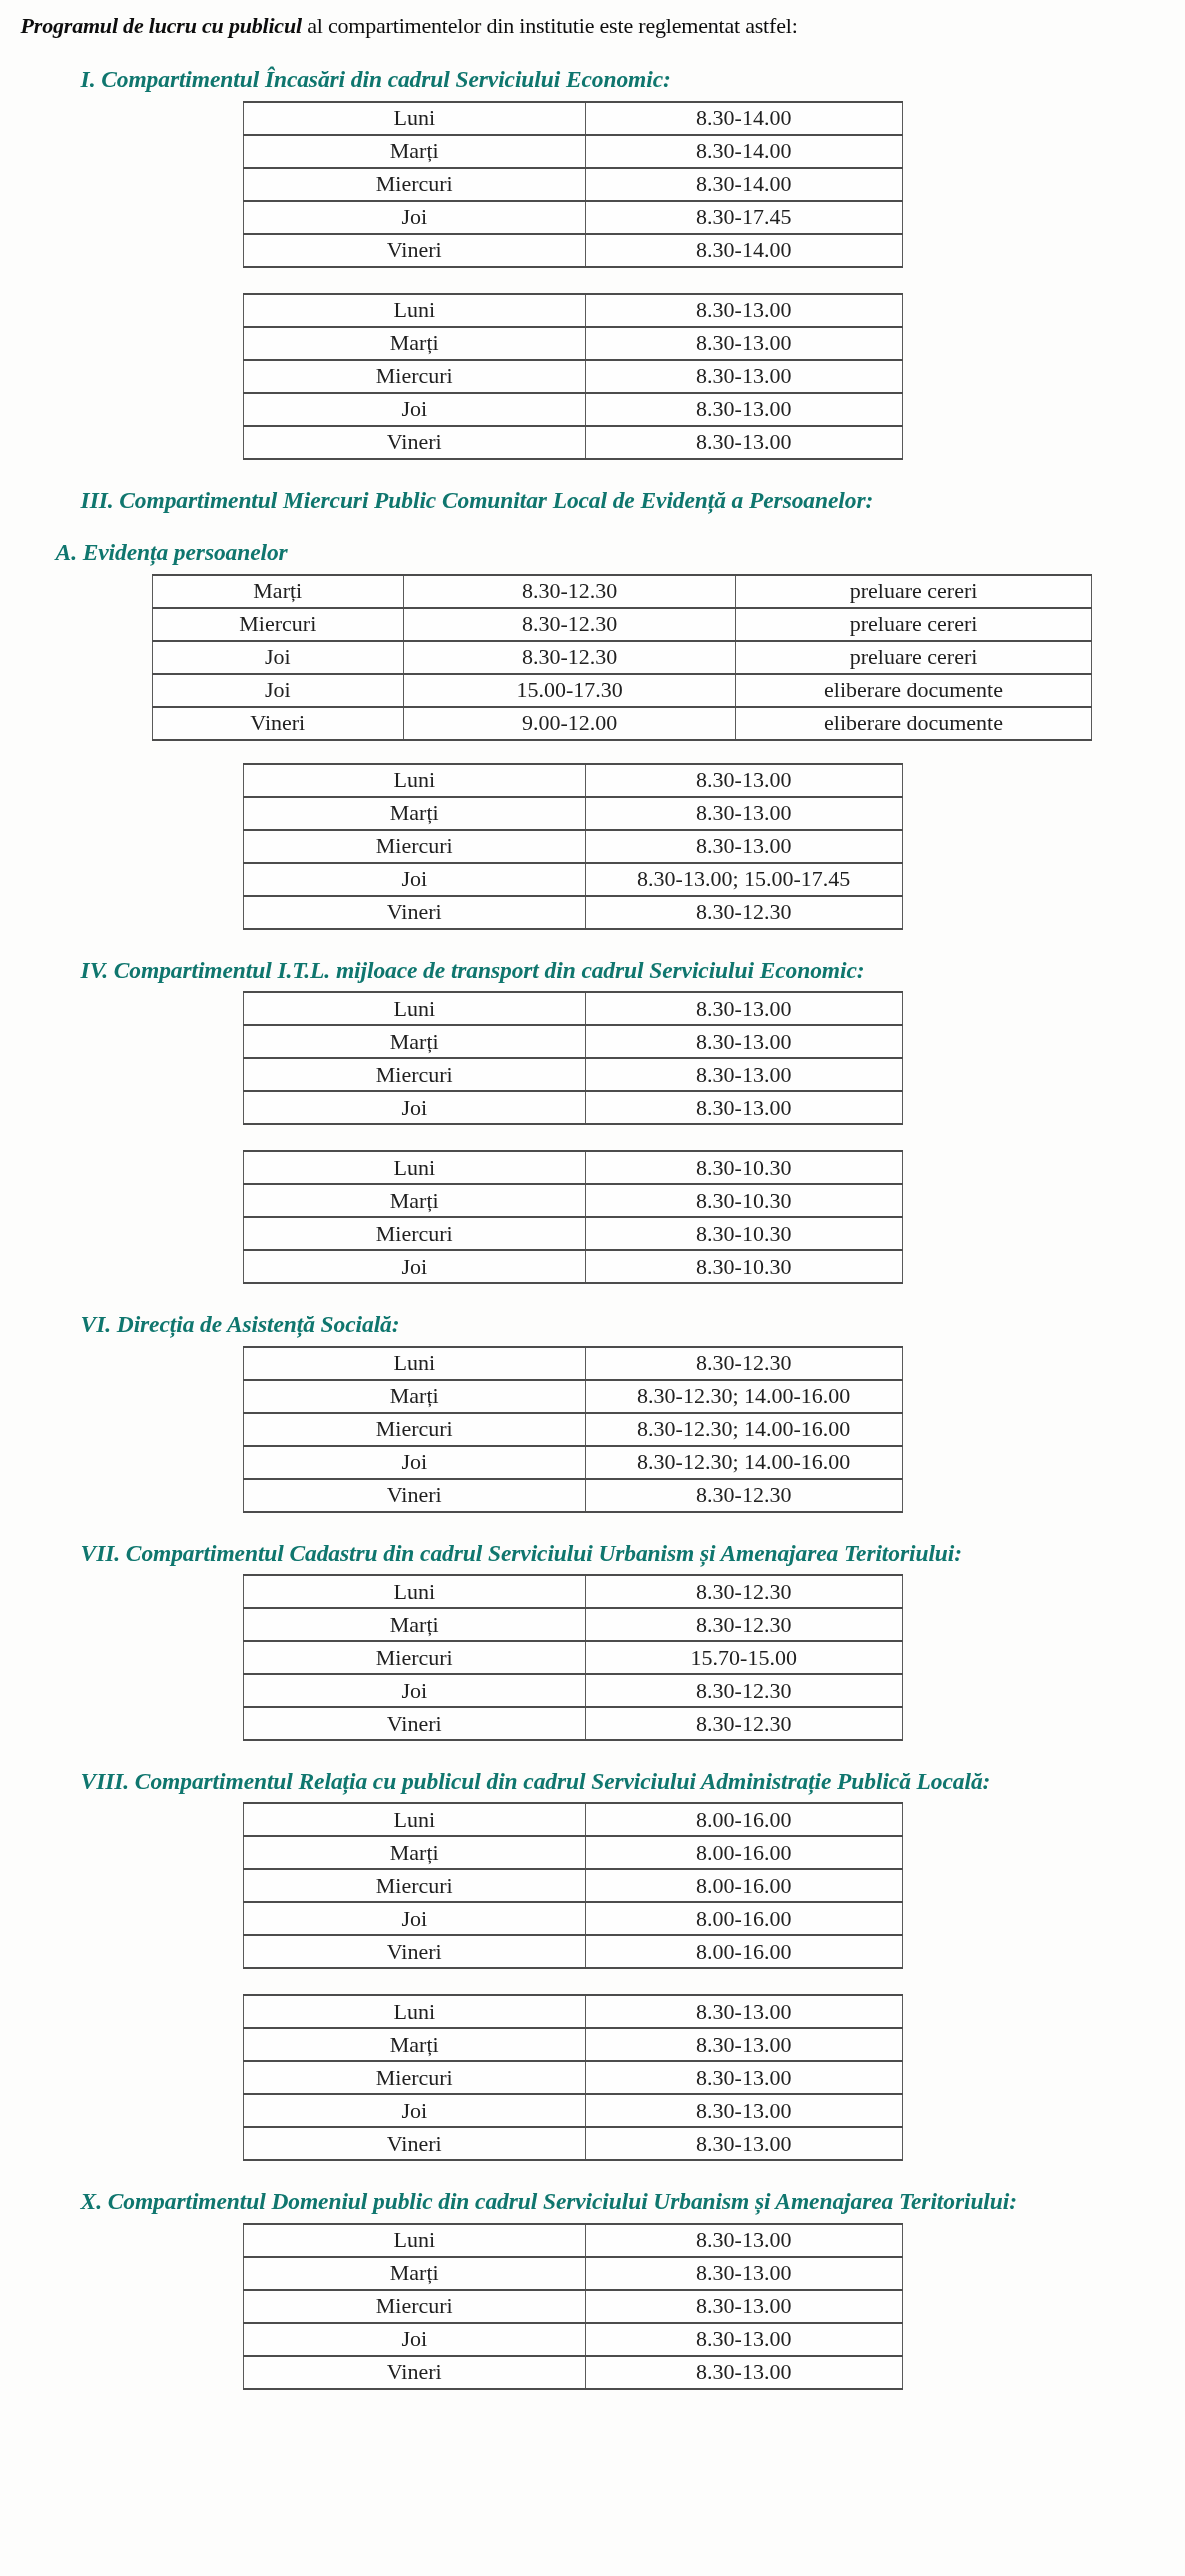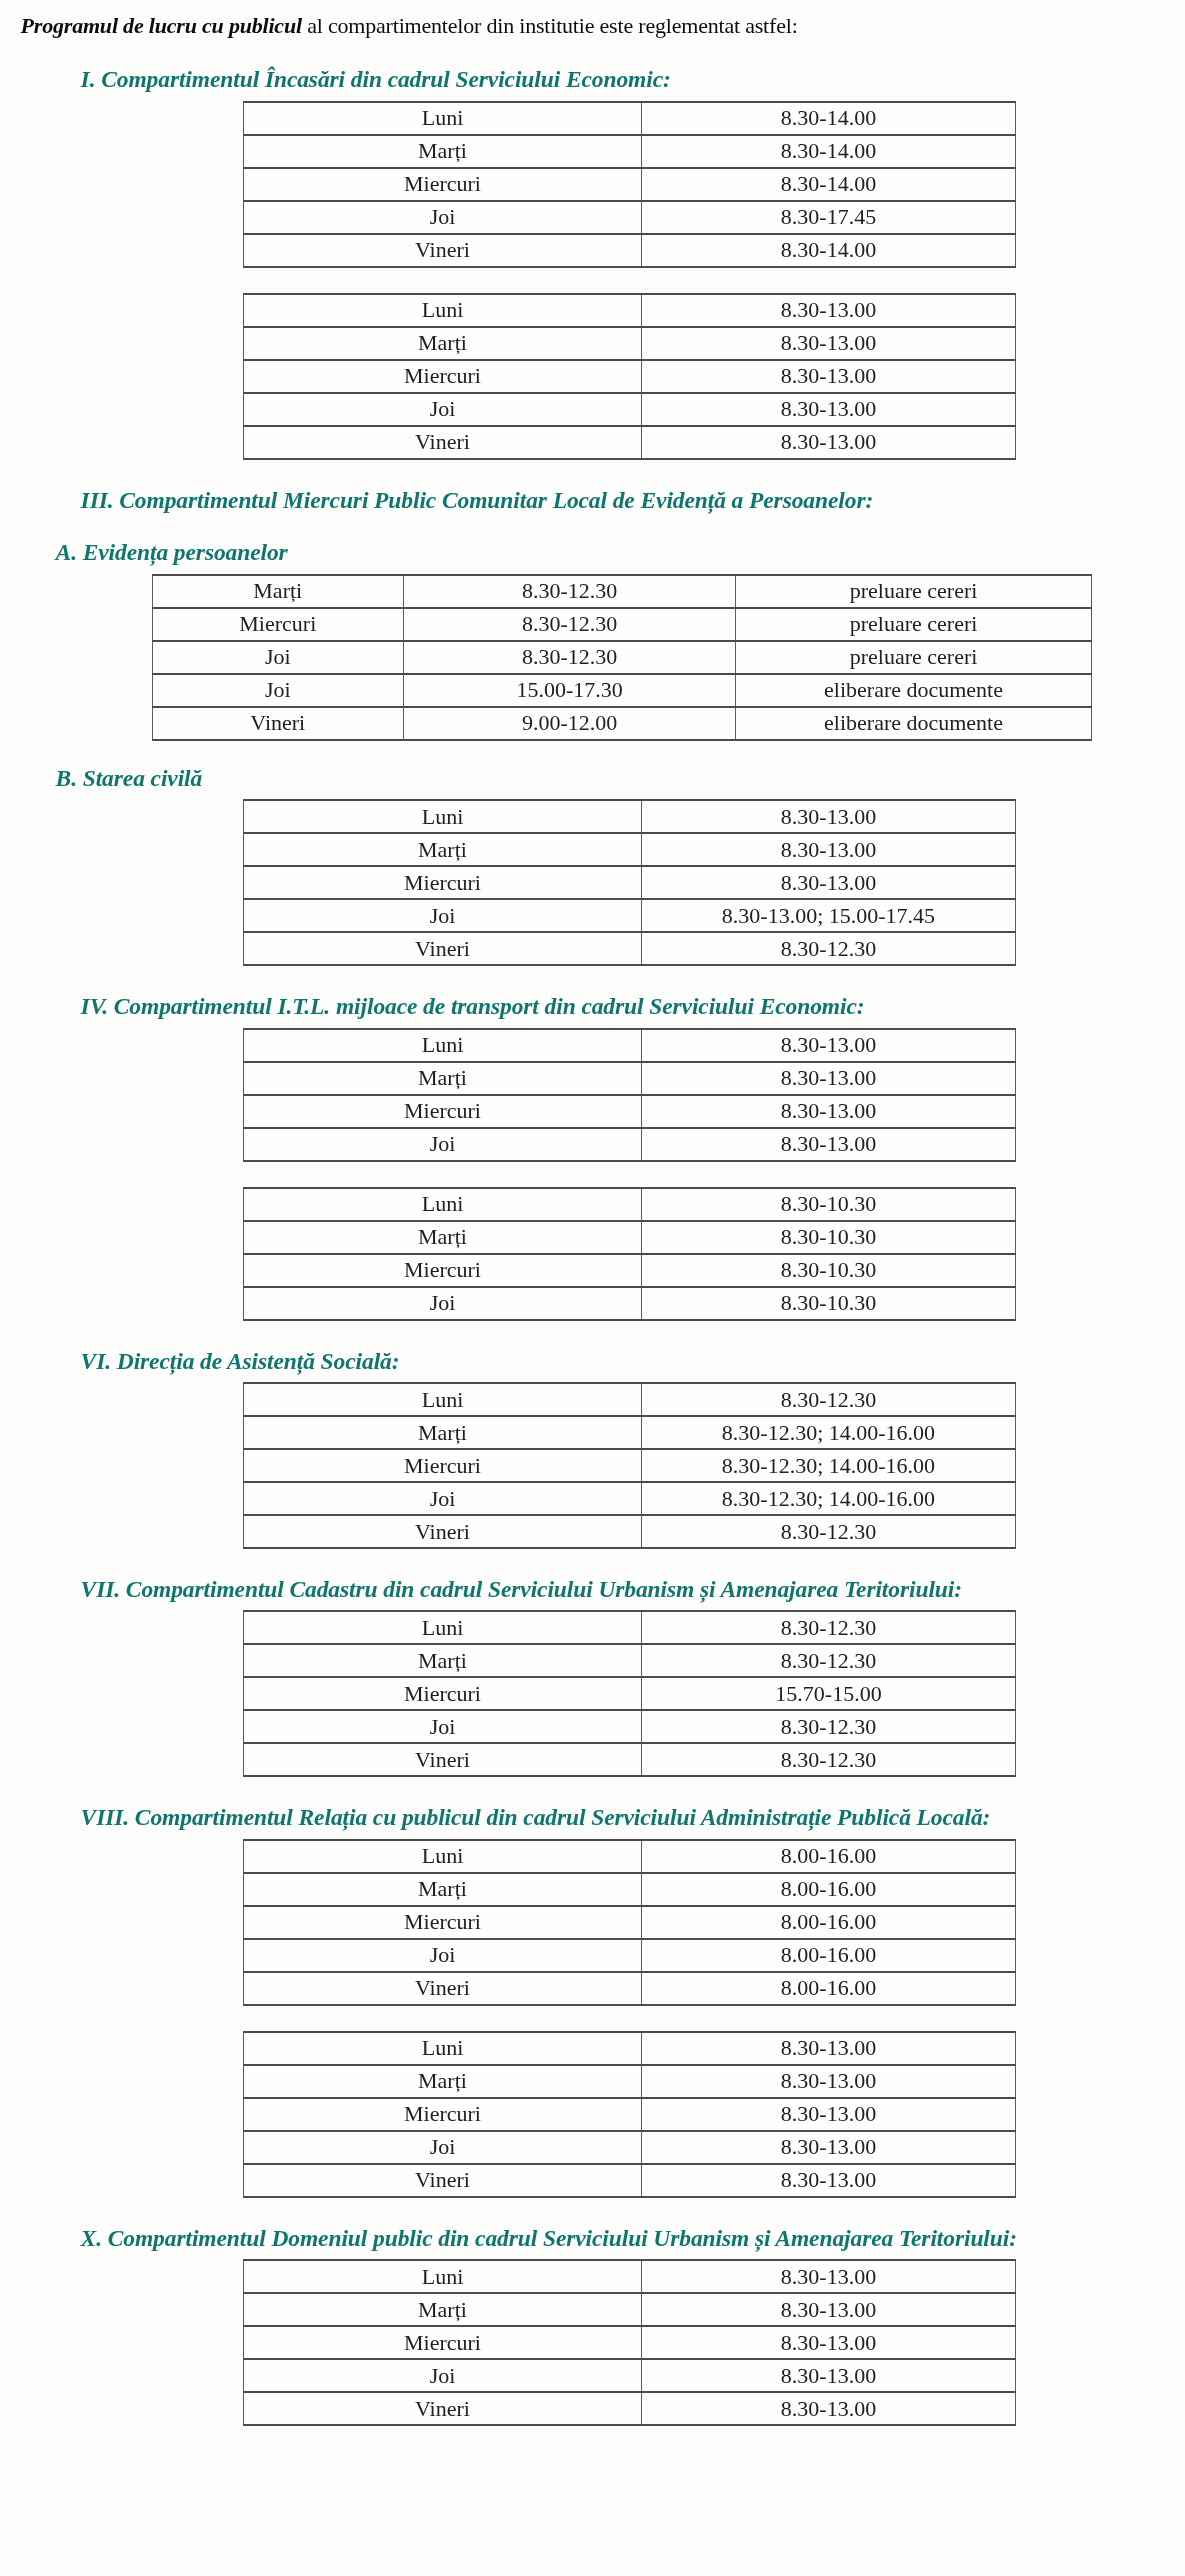--- a/index.html
+++ b/index.html
@@ -38,21 +38,21 @@
     font-size: 23.5px;
     line-height: 1.3;
     color: #0f766e;
     letter-spacing: -0.1px;
   }
   .section.sub .heading { margin-left: 35px; }
   table.schedule {
     border-collapse: collapse;
     table-layout: fixed;
     margin: 5.9px 0 0 222px;
-    width: 773px;
+    width: 660px;
     background: #fefefe;
     border: 1.5px solid #3f3f3f;
   }
   table.schedule.wide {
     margin-left: 131px;
     width: 940px;
   }
   table.schedule td {
     height: 31px;
     text-align: center;
@@ -161,21 +161,20 @@
             </tr>
             <tr>
               <td>Vineri</td>
               <td>9.00-12.00</td>
               <td>eliberare documente</td>
             </tr>
           </tbody>
         </table>
       </section>
       <section class="section sub">
-        <div class="heading">B. Starea civilă</div>
         <table class="schedule">
           <tbody>
             <tr>
               <td>Luni</td>
               <td>8.30-13.00</td>
             </tr>
             <tr>
               <td>Marți</td>
               <td>8.30-13.00</td>
             </tr>

